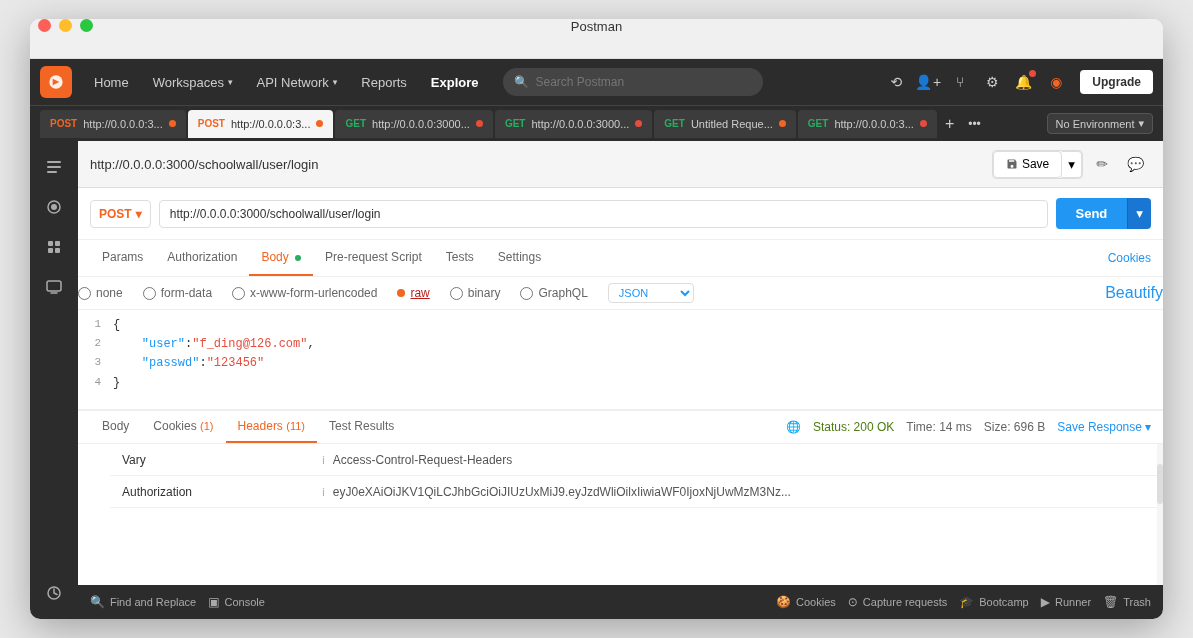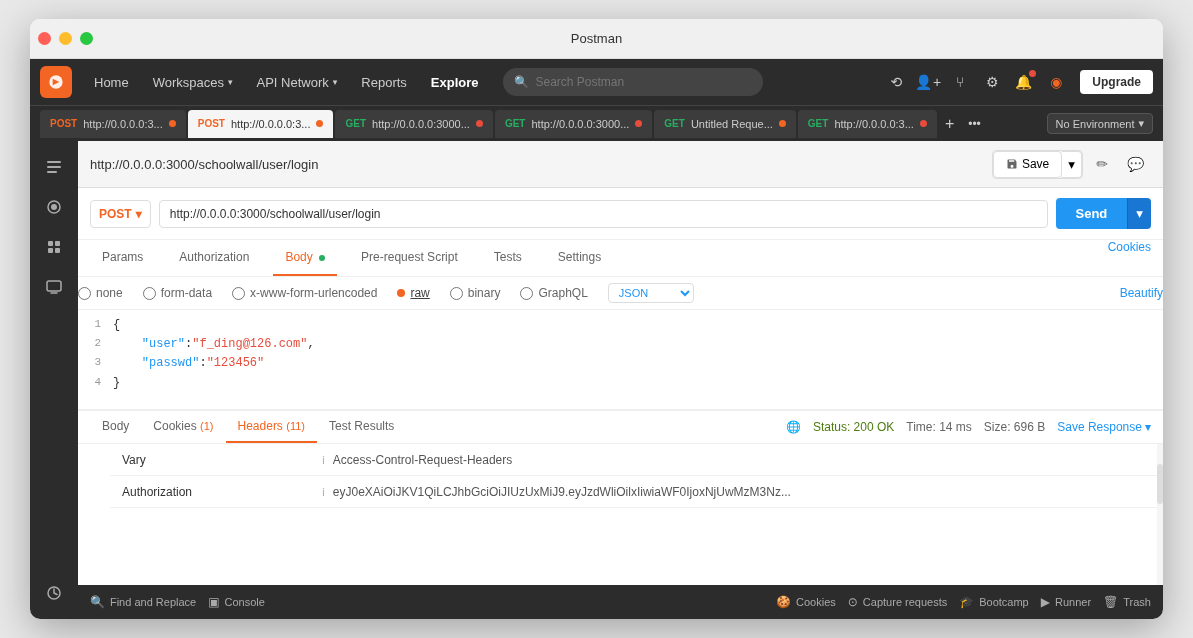--- a/index.html
+++ b/index.html
@@ -20,21 +20,21 @@
       box-shadow: 0 10px 40px rgba(0,0,0,0.3);
       overflow: hidden;
       display: flex;
       flex-direction: column;
     }
     
     .titlebar {
       background: #f0f0f0;
       height: 40px;
       display: flex;
-      align-items: center;
+      align-items: flex-start;
       padding: 0 8px;
       border-bottom: 1px solid #ddd;
       flex-shrink: 0;
       position: relative;
     }
     .window-controls {
       display: flex;
       gap: 8px;
     }
     .btn-close { width: 13px; height: 13px; border-radius: 50%; background: #ff5f57; border: none; cursor: pointer; }
@@ -330,24 +330,24 @@
       border: none;
       border-radius: 0 4px 4px 0;
       padding: 8px 8px;
       cursor: pointer;
       border-left: 1px solid #1565c0;
     }
     
     .req-tabs {
       background: #fff;
       display: flex;
+      align-items: center;
       padding: 0 12px;
       border-bottom: 1px solid #eee;
       flex-shrink: 0;
-      gap: 12px;
     }
     .req-tab {
       padding: 10px 12px;
       font-size: 12px;
       color: #666;
       cursor: pointer;
       border-bottom: 2px solid transparent;
       white-space: nowrap;
     }
     .req-tab.active { color: #f26522; border-bottom: 2px solid #f26522; font-weight: 500; }
@@ -365,32 +365,32 @@
     }
     .body-opt {
       display: flex;
       align-items: center;
       gap: 5px;
       font-size: 12px;
       color: #666;
       cursor: pointer;
     }
     .body-opt input[type=radio] { accent-color: #f26522; }
-    .body-opt.selected { color: #404040; text-decoration: underline; }
+    .body-opt.selected { color: #b91c1c; text-decoration: underline; }
     .raw-dot { width: 8px; height: 8px; border-radius: 50%; background: #f26522; }
     .json-select {
       background: transparent;
       border: 1px solid #ddd;
       border-radius: 4px;
       padding: 2px 6px;
       font-size: 11px;
       color: #2196f3;
       cursor: pointer;
     }
-    .beautify-btn { margin-left: auto; color: #2196f3; font-size: 12px; cursor: pointer; text-align: right; }
+    .beautify-btn { margin-left: auto; color: #2196f3; font-size: 16px; cursor: pointer; text-align: right; }
     
     .code-editor {
       background: #fff;
       flex: 1;
       overflow: auto;
       font-family: 'Courier New', monospace;
       font-size: 12px;
       padding: 8px 0;
       min-height: 80px;
       max-height: 100px;

